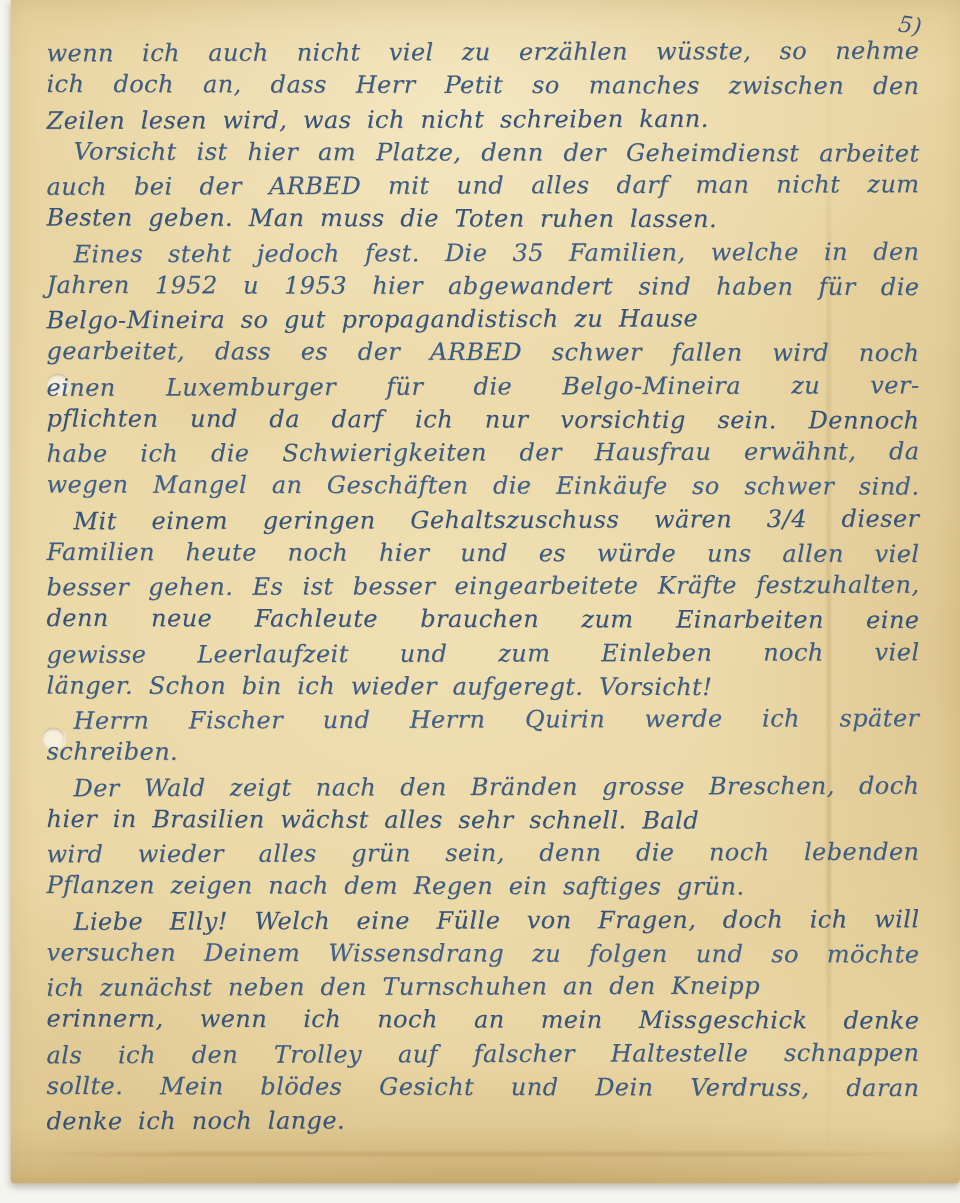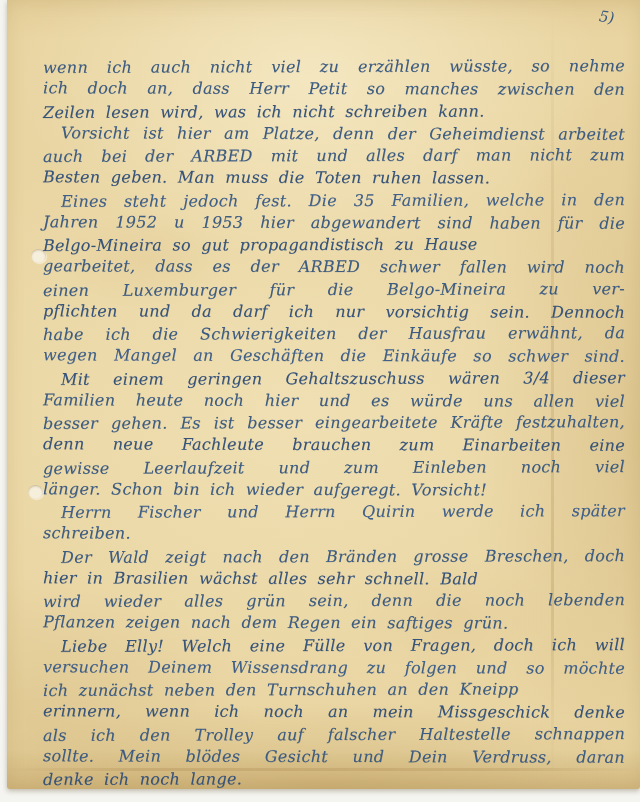--- a/index.html
+++ b/index.html
@@ -39,21 +39,21 @@
     box-shadow:inset 0 1px 2px rgba(140,110,55,.45), 1px 1px 1px rgba(255,250,235,.6);
   }
   .hole.h1{left:24px;top:249px;}
   .hole.h2{left:21px;top:485px;}
   .page-number{
     position:absolute;top:8px;right:26px;
     color:#3b5a80;font-style:italic;font-size:15px;
     transform:rotate(8deg);
   }
   .letter-body{
-    position:absolute;left:36px;top:24px;width:582px;margin-top:32px;
+    position:absolute;left:24px;top:24px;width:582px;
   }
   .line{
     height:22.25px;line-height:22.25px;
     font-size:16px;font-style:italic;
     color:#3d5c82;
     letter-spacing:.3px;word-spacing:5px;
     white-space:nowrap;
     text-shadow:.3px .3px 0 rgba(45,75,115,.30);
   }
   .line.full{white-space:normal;text-align:justify;text-align-last:justify;}

